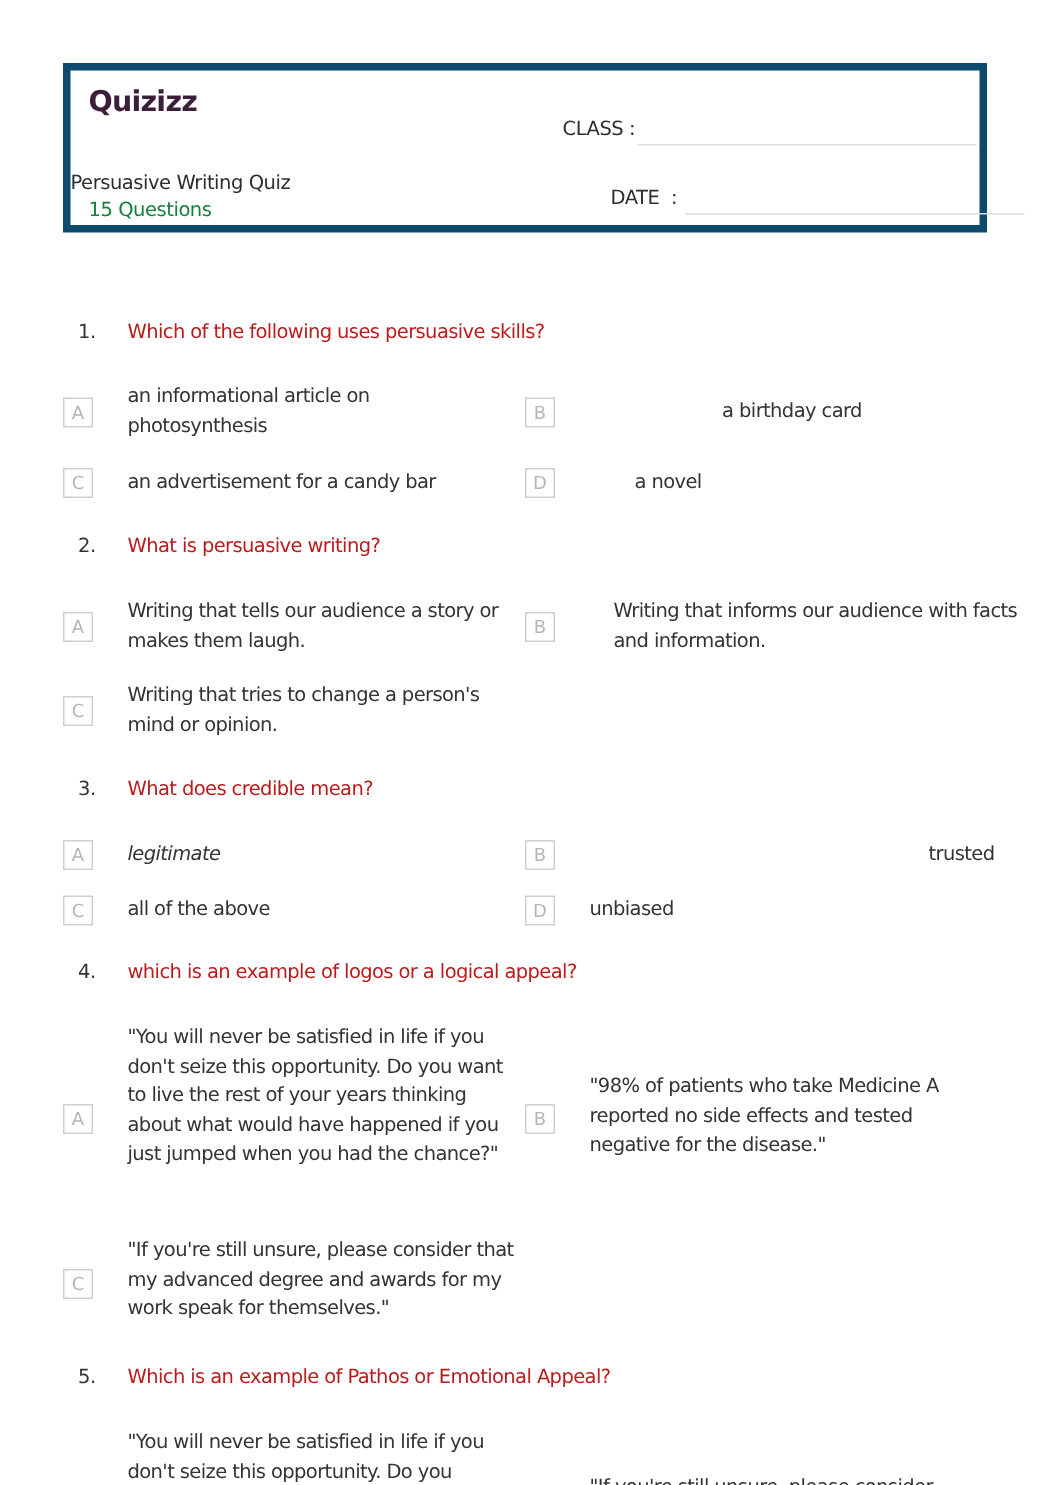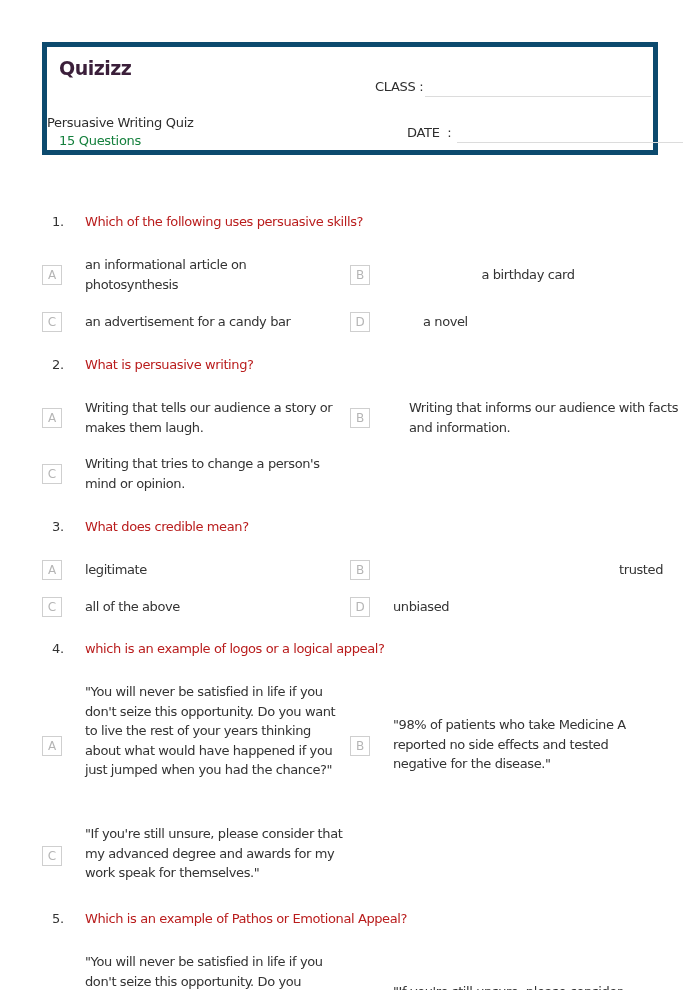--- a/index.html
+++ b/index.html
@@ -91,21 +91,21 @@
   <span class="opt-box" style="left:42px; top:464px;">C</span>
   <span class="opt-text" style="left:85px; top:454px; width:260px;">Writing that tries to change a person's mind or opinion.</span>
 </div>
 
 <div class="question" style="top:519px;">
   <span class="q-num">3.</span>
   <span class="q-text">What does credible mean?</span>
 </div>
 <div class="option">
   <span class="opt-box" style="left:42px; top:560px;">A</span>
-  <span class="opt-text" style="left:85px; top:560px; width:260px;">legitimate</span>
+  <span class="opt-text" style="left:85px; top:560px; width:260px;font-style:italic;">legitimate</span>
 </div>
 <div class="option">
   <span class="opt-box" style="left:350px; top:560px;">B</span>
   <span class="opt-text" style="left:393px; top:560px; width:270px;text-align:right;">trusted</span>
 </div>
 <div class="option">
   <span class="opt-box" style="left:42px; top:597px;">C</span>
   <span class="opt-text" style="left:85px; top:597px; width:260px;">all of the above</span>
 </div>
 <div class="option">

